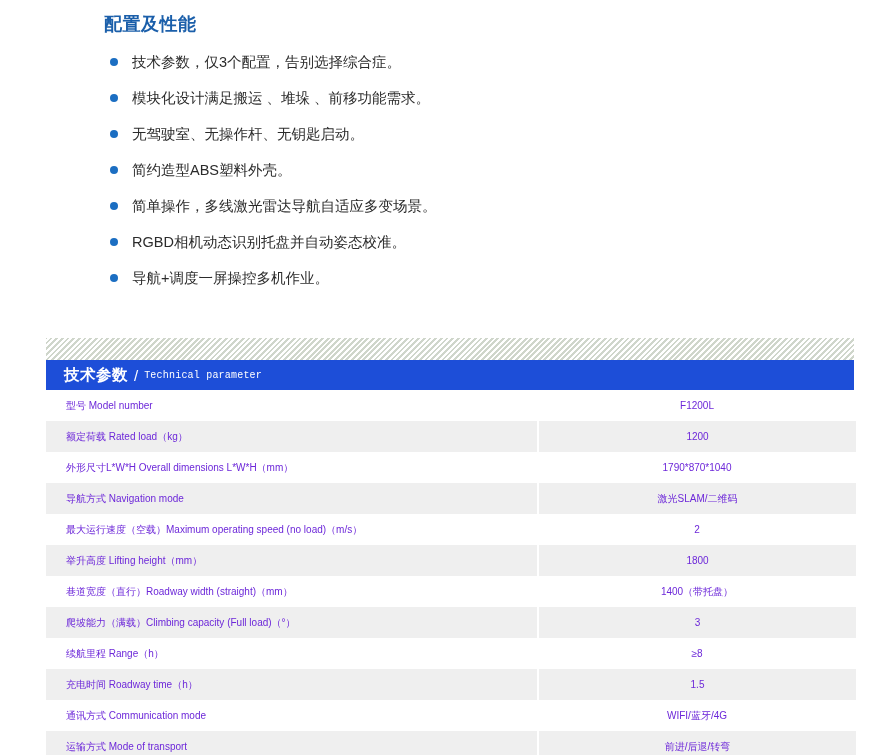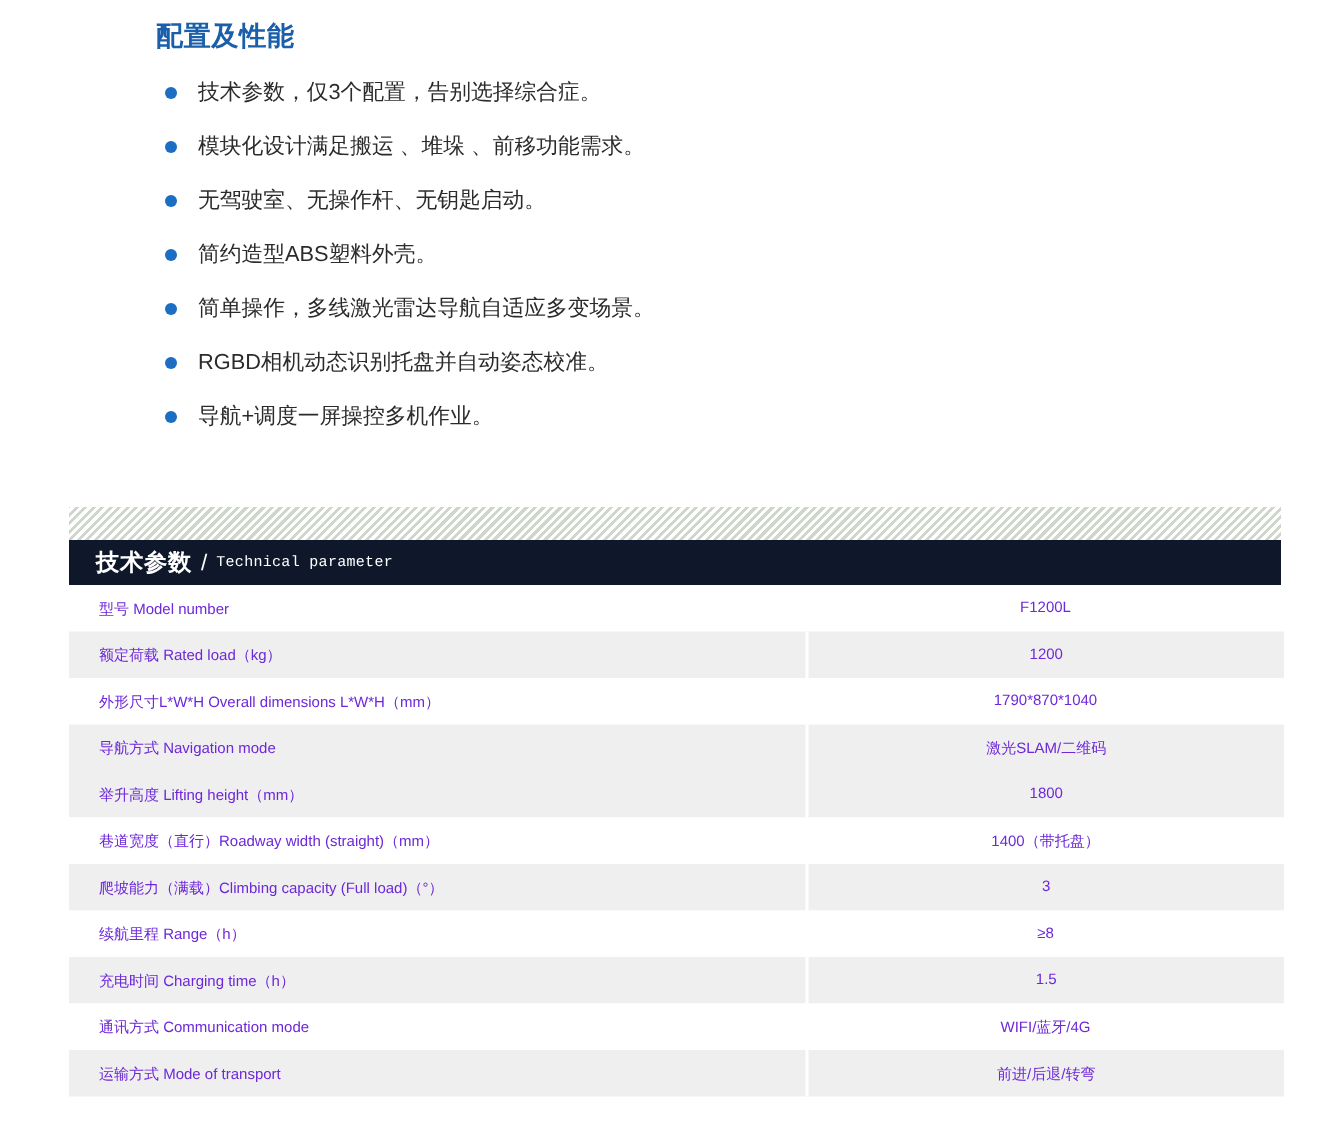--- a/index.html
+++ b/index.html
@@ -69,21 +69,21 @@
     height: 22px;
     width: 808px;
     background-image: repeating-linear-gradient(
       -45deg,
       #ffffff 0px, #ffffff 2px,
       #cfd6cb 2px, #cfd6cb 4px
     );
   }
   .spec-header {
     height: 30px;
-    background: #0f172a;
+    background: #1d4ed8;
     display: flex;
     align-items: center;
     padding-left: 18px;
     box-sizing: border-box;
   }
   .spec-header-cn {
     color: #ffffff;
     font-size: 15.5px;
     font-weight: bold;
     letter-spacing: 0.5px;
@@ -183,38 +183,42 @@
           <td class="value-cell">1200</td>
         </tr>
         <tr class="row-odd">
           <td class="label-cell">外形尺寸L*W*H  Overall dimensions L*W*H（mm）</td>
           <td class="value-cell">1790*870*1040</td>
         </tr>
         <tr class="row-even">
           <td class="label-cell">导航方式  Navigation mode</td>
           <td class="value-cell">激光SLAM/二维码</td>
         </tr>
+        <tr class="row-odd">
+          <td class="label-cell">最大运行速度（空载）Maximum operating speed (no load)（m/s）</td>
+          <td class="value-cell">2</td>
+        </tr>
         <tr class="row-even">
           <td class="label-cell">举升高度  Lifting height（mm）</td>
           <td class="value-cell">1800</td>
         </tr>
         <tr class="row-odd">
           <td class="label-cell">巷道宽度（直行）Roadway width (straight)（mm）</td>
           <td class="value-cell">1400（带托盘）</td>
         </tr>
         <tr class="row-even">
           <td class="label-cell">爬坡能力（满载）Climbing capacity (Full load)（°）</td>
           <td class="value-cell">3</td>
         </tr>
         <tr class="row-odd">
           <td class="label-cell">续航里程  Range（h）</td>
           <td class="value-cell">≥8</td>
         </tr>
         <tr class="row-even">
-          <td class="label-cell">充电时间  Charging time（h）</td>
+          <td class="label-cell">充电时间  Roadway time（h）</td>
           <td class="value-cell">1.5</td>
         </tr>
         <tr class="row-odd">
           <td class="label-cell">通讯方式  Communication mode</td>
           <td class="value-cell">WIFI/蓝牙/4G</td>
         </tr>
         <tr class="row-even">
           <td class="label-cell">运输方式  Mode of transport</td>
           <td class="value-cell">前进/后退/转弯</td>
         </tr>

